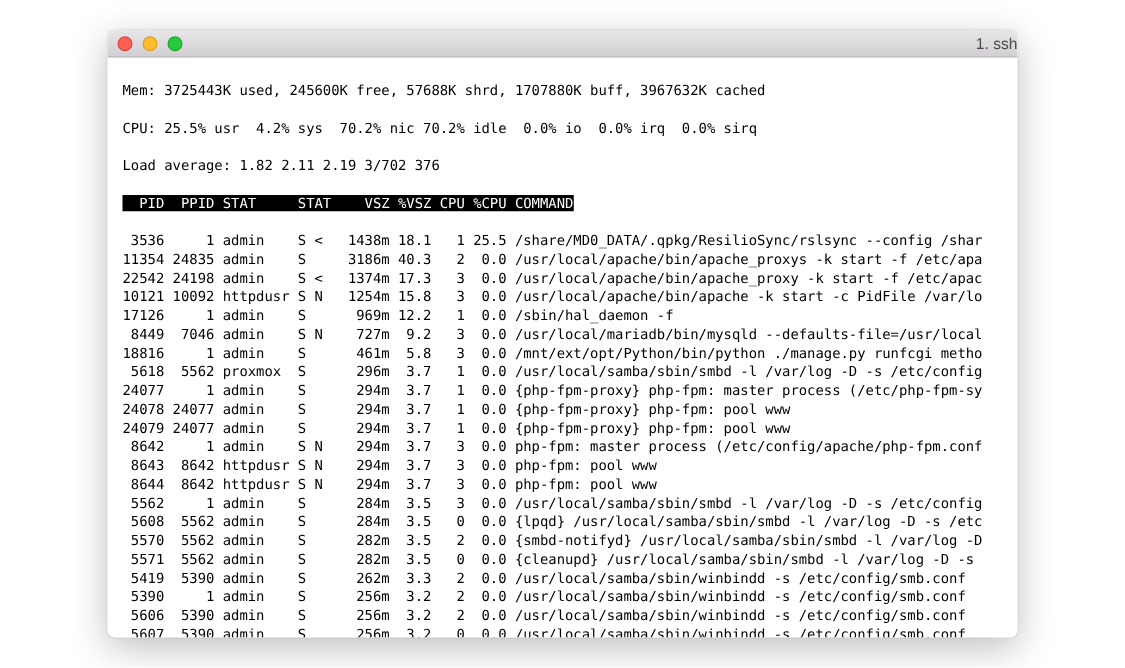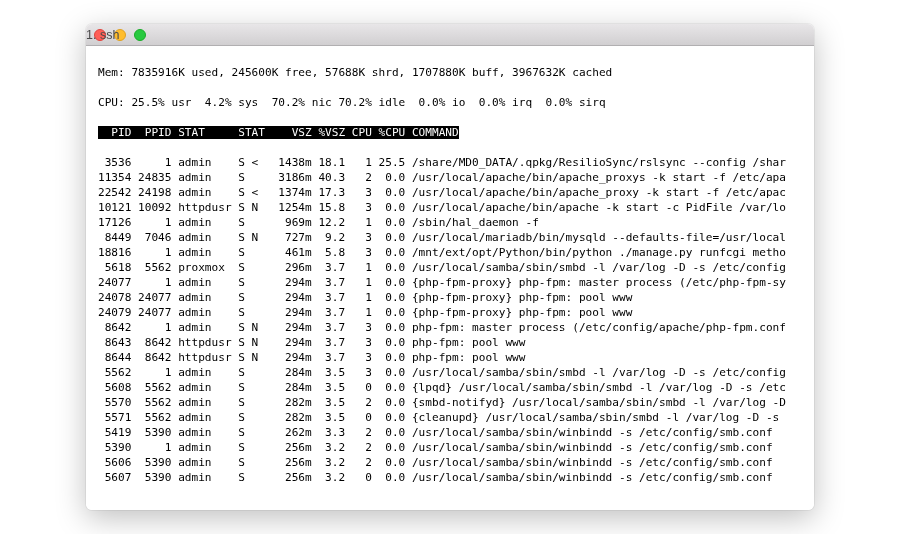--- a/index.html
+++ b/index.html
@@ -41,21 +41,21 @@
       height: 12px;
       border-radius: 50%;
       display: block;
     }
     .tl-close { background: #ff5f57; border: 1px solid #e0443e; }
     .tl-min   { background: #ffbd2e; border: 1px solid #dea123; }
     .tl-max   { background: #28c940; border: 1px solid #1aab29; }
     .title {
       position: absolute;
       left: 0; right: 0;
-      text-align: left;
+      text-align: right;
       font-family: -apple-system, "Helvetica Neue", sans-serif;
       font-size: 12.5px;
       color: #4a4a4a;
       pointer-events: none;
     }
     .terminal {
       flex: 1;
       background: #fff;
       color: #000;
       font-size: 11.1px;
@@ -77,18 +77,19 @@
   <div class="titlebar">
     <div class="traffic">
       <span class="tl-close"></span>
       <span class="tl-min"></span>
       <span class="tl-max"></span>
     </div>
     <div class="title">1. ssh</div>
   </div>
 
   <div class="terminal">
-<div class="row">Mem: 7835916K used, 245600K free, 57688K shrd, 1707880K buff, 3967632K cached</div>
+<div class="row">Mem: 3725443K used, 245600K free, 57688K shrd, 1707880K buff, 3967632K cached</div>
 <div class="row">CPU: 25.5% usr  4.2% sys  70.2% nic 70.2% idle  0.0% io  0.0% irq  0.0% sirq</div>
+<div class="row">Load average: 1.82 2.11 2.19 3/702 376</div>
 <div class="row headerrow"><span class="inv" id="hdrspan">  PID  PPID STAT     STAT    VSZ %VSZ CPU %CPU COMMAND</span></div>
 <div id="rows"><div class="row"> 3536     1 admin    S &lt;   1438m 18.1   1 25.5 /share/MD0_DATA/.qpkg/ResilioSync/rslsync --config /shar</div><div class="row">11354 24835 admin    S     3186m 40.3   2  0.0 /usr/local/apache/bin/apache_proxys -k start -f /etc/apa</div><div class="row">22542 24198 admin    S &lt;   1374m 17.3   3  0.0 /usr/local/apache/bin/apache_proxy -k start -f /etc/apac</div><div class="row">10121 10092 httpdusr S N   1254m 15.8   3  0.0 /usr/local/apache/bin/apache -k start -c PidFile /var/lo</div><div class="row">17126     1 admin    S      969m 12.2   1  0.0 /sbin/hal_daemon -f</div><div class="row"> 8449  7046 admin    S N    727m  9.2   3  0.0 /usr/local/mariadb/bin/mysqld --defaults-file=/usr/local</div><div class="row">18816     1 admin    S      461m  5.8   3  0.0 /mnt/ext/opt/Python/bin/python ./manage.py runfcgi metho</div><div class="row"> 5618  5562 proxmox  S      296m  3.7   1  0.0 /usr/local/samba/sbin/smbd -l /var/log -D -s /etc/config</div><div class="row">24077     1 admin    S      294m  3.7   1  0.0 {php-fpm-proxy} php-fpm: master process (/etc/php-fpm-sy</div><div class="row">24078 24077 admin    S      294m  3.7   1  0.0 {php-fpm-proxy} php-fpm: pool www</div><div class="row">24079 24077 admin    S      294m  3.7   1  0.0 {php-fpm-proxy} php-fpm: pool www</div><div class="row"> 8642     1 admin    S N    294m  3.7   3  0.0 php-fpm: master process (/etc/config/apache/php-fpm.conf</div><div class="row"> 8643  8642 httpdusr S N    294m  3.7   3  0.0 php-fpm: pool www</div><div class="row"> 8644  8642 httpdusr S N    294m  3.7   3  0.0 php-fpm: pool www</div><div class="row"> 5562     1 admin    S      284m  3.5   3  0.0 /usr/local/samba/sbin/smbd -l /var/log -D -s /etc/config</div><div class="row"> 5608  5562 admin    S      284m  3.5   0  0.0 {lpqd} /usr/local/samba/sbin/smbd -l /var/log -D -s /etc</div><div class="row"> 5570  5562 admin    S      282m  3.5   2  0.0 {smbd-notifyd} /usr/local/samba/sbin/smbd -l /var/log -D</div><div class="row"> 5571  5562 admin    S      282m  3.5   0  0.0 {cleanupd} /usr/local/samba/sbin/smbd -l /var/log -D -s</div><div class="row"> 5419  5390 admin    S      262m  3.3   2  0.0 /usr/local/samba/sbin/winbindd -s /etc/config/smb.conf</div><div class="row"> 5390     1 admin    S      256m  3.2   2  0.0 /usr/local/samba/sbin/winbindd -s /etc/config/smb.conf</div><div class="row"> 5606  5390 admin    S      256m  3.2   2  0.0 /usr/local/samba/sbin/winbindd -s /etc/config/smb.conf</div><div class="row"> 5607  5390 admin    S      256m  3.2   0  0.0 /usr/local/samba/sbin/winbindd -s /etc/config/smb.conf</div></div>
   </div>
 </div>
 
 </body></html>

